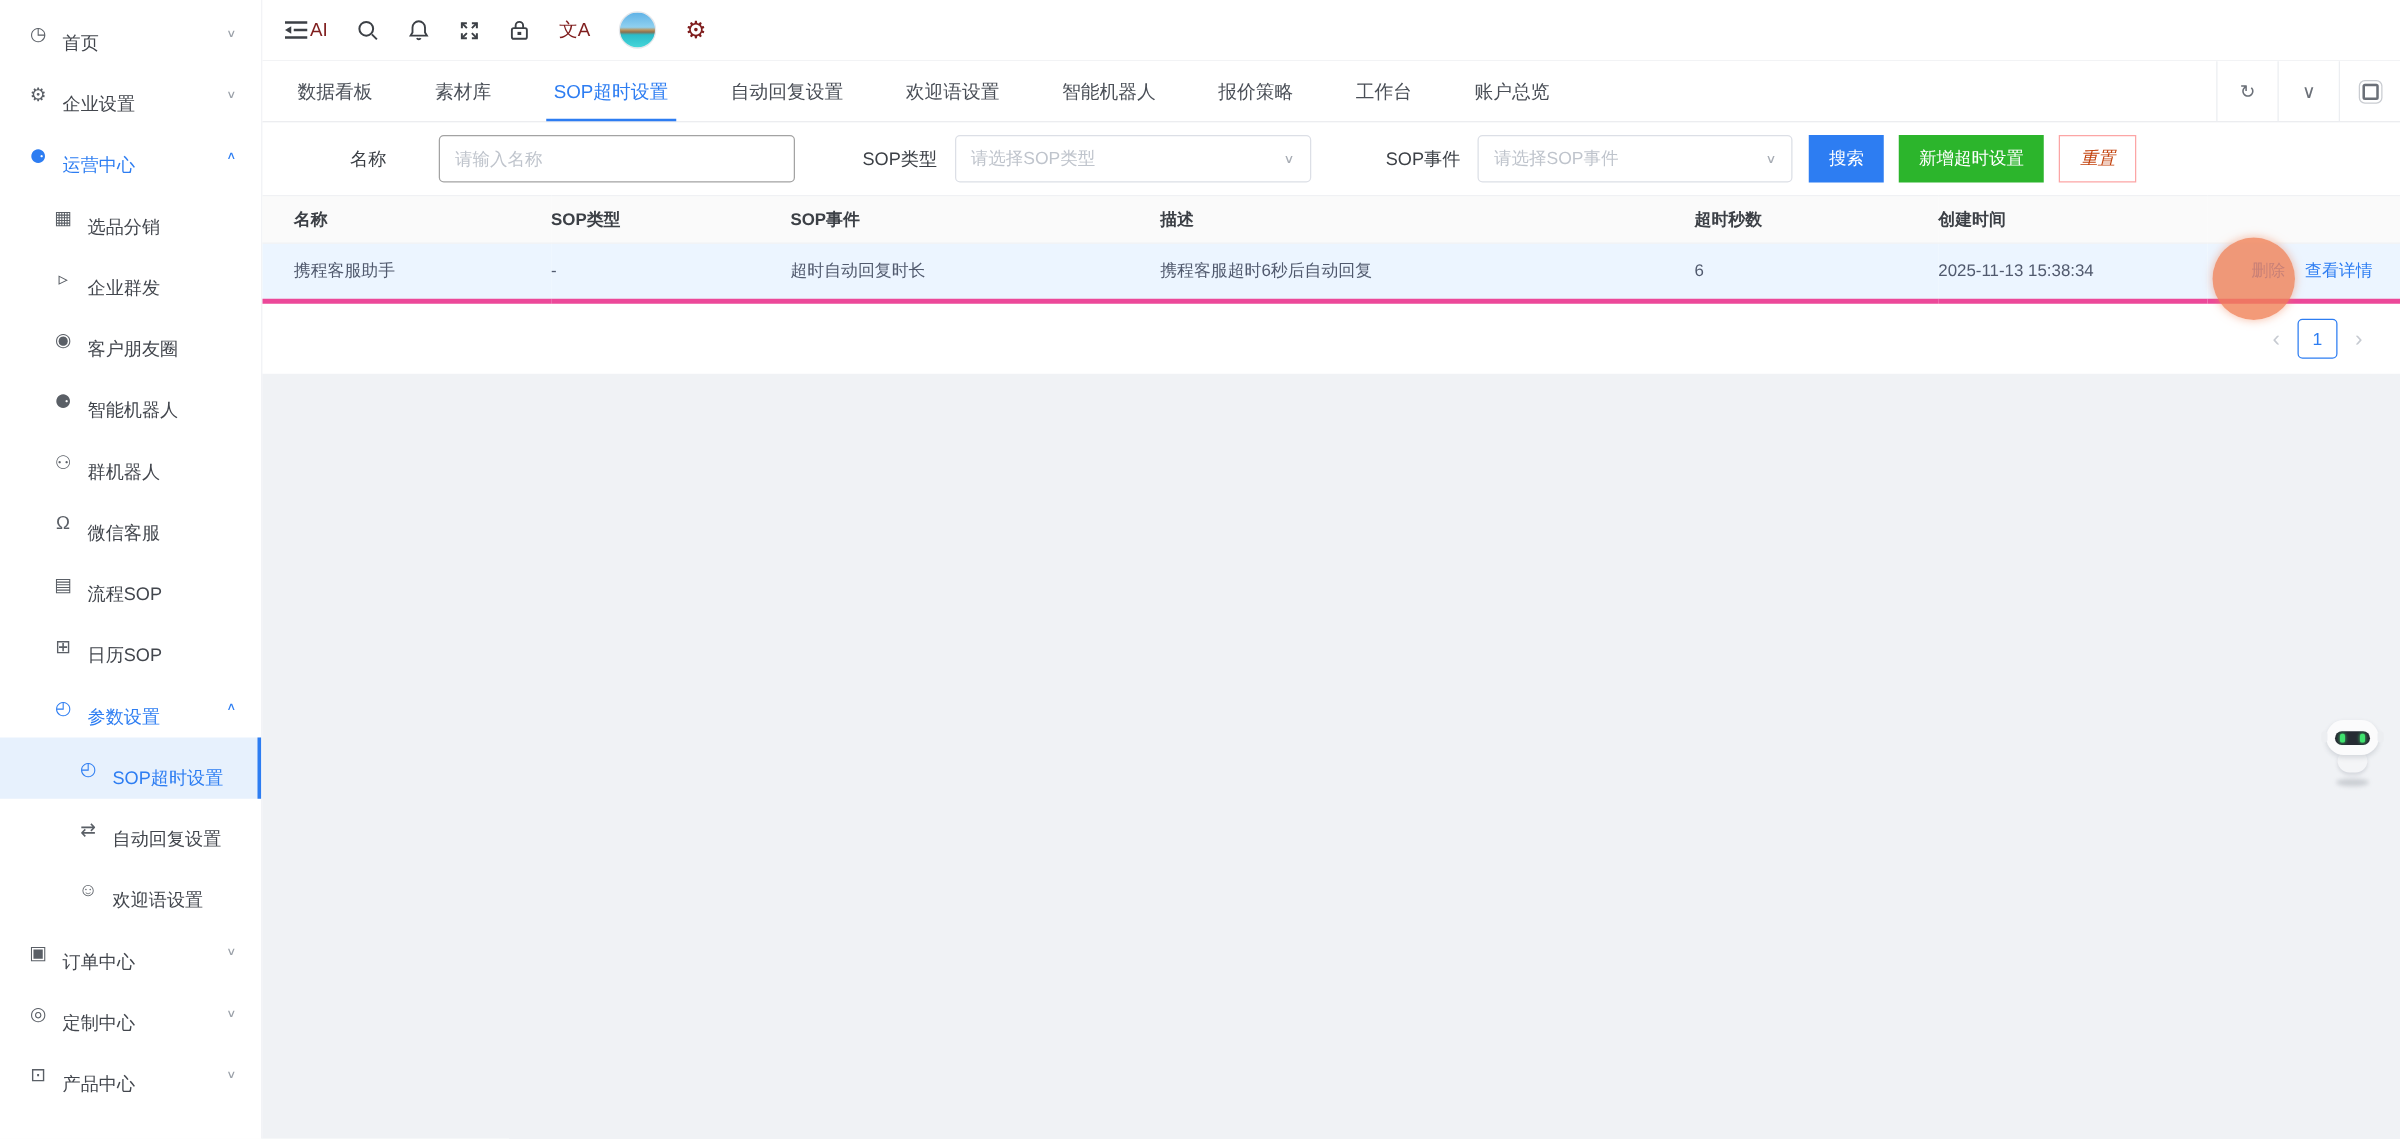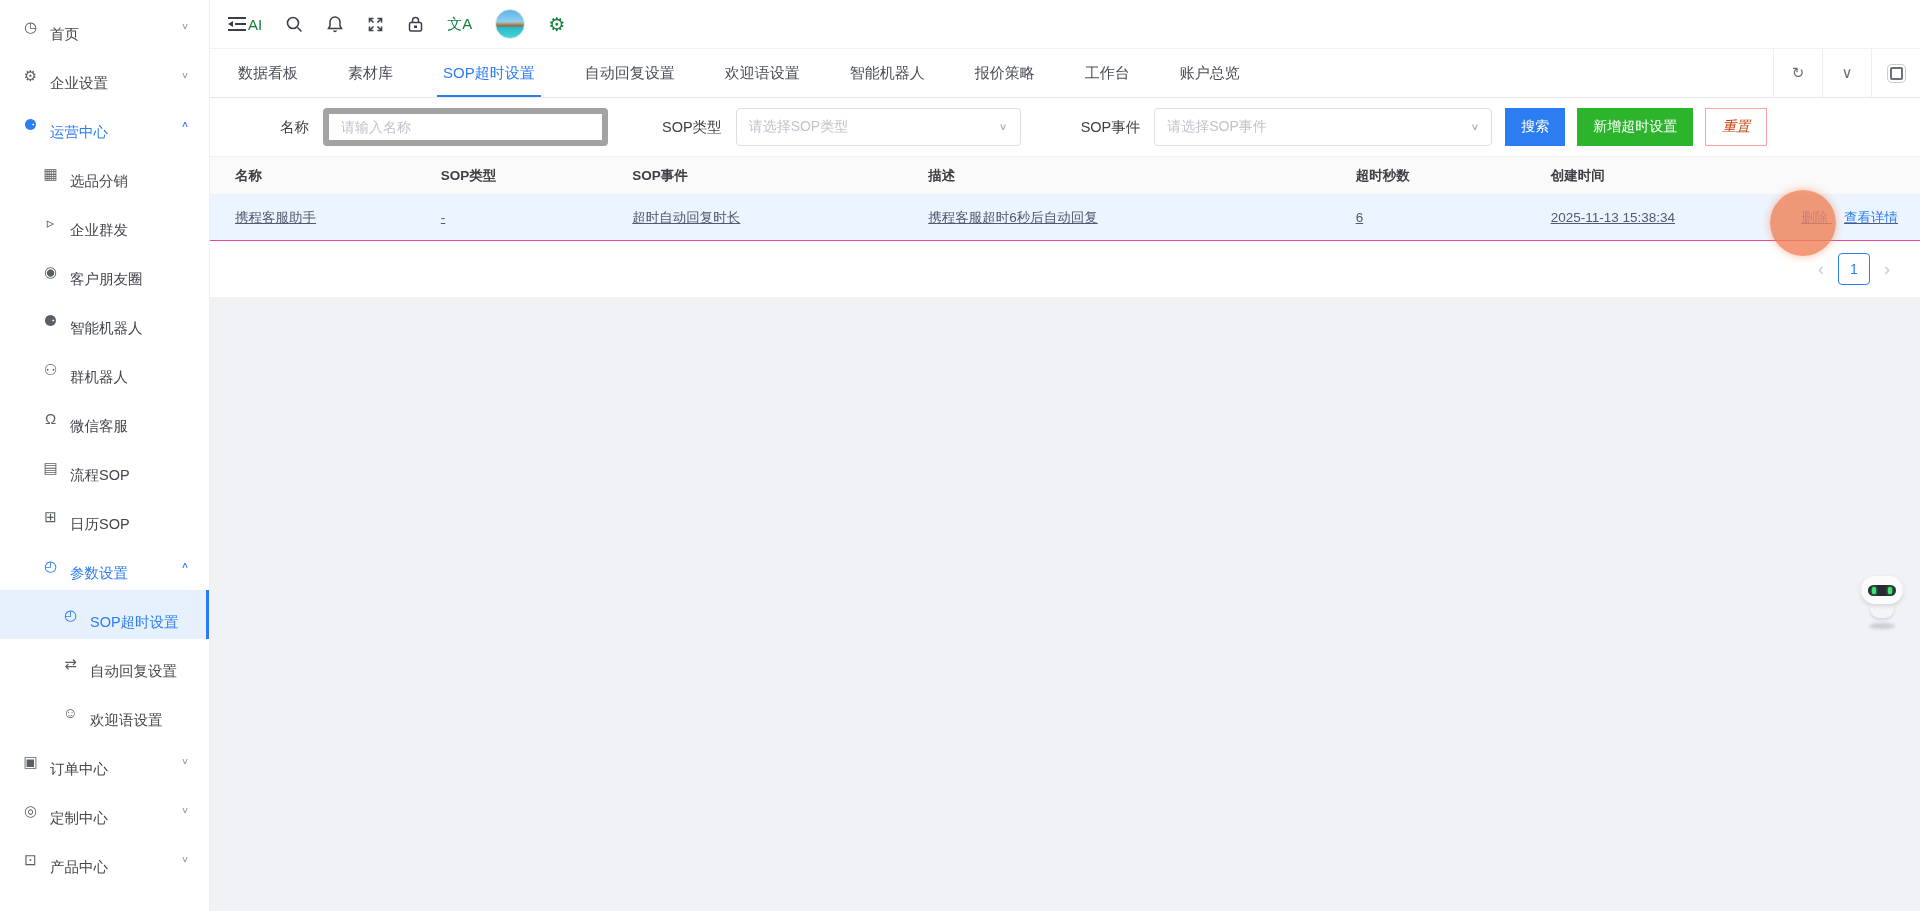--- a/index.html
+++ b/index.html
@@ -31,21 +31,21 @@
   .menu-item.active{background:#e7f1fd;border-right:3px solid var(--blue);}
   .menu-item.active,.menu-item.active .mi-icon{color:var(--blue);}
 
   
   .main{flex:1;display:flex;flex-direction:column;min-width:0;}
 
   .topbar{height:49px;background:#fff;display:flex;align-items:center;padding:0 16px 0 16px;border-bottom:1px solid #f2f3f5;}
   .collapse-btn{width:22px;height:22px;display:flex;align-items:center;justify-content:center;cursor:pointer;}
   .welcome{color:var(--muted);font-size:14px;margin-left:16px;flex:1;}
   .top-icons{display:flex;align-items:center;gap:23px;}
-  .tbi{display:flex;align-items:center;justify-content:center;color:#15803d;cursor:pointer;}
+  .tbi{display:flex;align-items:center;justify-content:center;color:#7f1d1d;cursor:pointer;}
   .tbi.text{font-size:15px;}
   .avatar{width:30px;height:30px;border-radius:50%;overflow:hidden;
     background:linear-gradient(180deg,#5fb2e6 0%,#8fd0f0 42%,#b9955f 50%,#8a6f50 56%,#2bbcc9 64%,#46d6d9 100%);
     border:1px solid #e4e7eb;}
   .gear{font-size:19px;}
 
   .tabbar{height:49px;background:#fff;border-bottom:1px solid #e6e8eb;display:flex;align-items:stretch;}
   .tabs{display:flex;align-items:stretch;padding-left:28px;flex:1;}
   .tab{display:flex;align-items:center;margin-right:50px;font-size:15px;color:#4a4f57;cursor:pointer;position:relative;white-space:nowrap;}
   .tab.active{color:var(--blue);}
@@ -53,36 +53,36 @@
   .tab-tools{display:flex;align-items:stretch;}
   .tool{width:49px;display:flex;align-items:center;justify-content:center;border-left:1px solid #eceef1;color:#6b7078;cursor:pointer;font-size:15px;}
   .tool .sq{width:13px;height:13px;border:2px solid #6b7078;border-radius:2px;box-shadow:0 0 0 2px #fff,0 0 0 3px #c9ccd1;}
 
   .content{flex:1;background:var(--pagebg);position:relative;min-height:0;}
   .panel{background:#fff;}
 
   
   .filterbar{display:flex;align-items:center;padding:10px 0 10px 70px;height:58px;}
   .flabel{font-size:14.5px;color:#3c4046;margin-right:14px;white-space:nowrap;}
-  .f-input{width:285px;height:38px;border:6px solid #a3a3a3;border-radius:4px;padding:0 12px;font-size:14px;color:var(--ink);outline:none;}
+  .f-input{width:285px;height:38px;border:1px solid #a3a3a3;border-radius:4px;padding:0 12px;font-size:14px;color:var(--ink);outline:none;margin-left:28px;}
   .f-input::placeholder{color:var(--muted);}
   .f-select{width:285px;height:38px;border:1px solid #dcdfe6;border-radius:4px;padding:0 12px;display:flex;align-items:center;justify-content:space-between;cursor:pointer;background:#fff;}
   .f-select .ph{color:var(--muted);font-size:14px;}
   .f-select .caret{color:#a8adb5;font-size:12px;transform:scaleY(.8);}
   .gap1{margin-left:54px;} .gap2{margin-left:60px;}
   .btn{height:38px;border:none;border-radius:0;font-size:14px;cursor:pointer;padding:0 16px;white-space:nowrap;}
   .btn-search{background:var(--blue);color:#fff;margin-left:13px;}
   .btn-add{background:var(--green);color:#fff;margin-left:12px;}
   .btn-reset{background:#fff;color:#c2410c;border:1px solid #fca5a5;margin-left:12px;font-style:italic;}
 
   
   table.grid{width:100%;border-collapse:collapse;table-layout:fixed;}
   .grid th{background:var(--headbg);height:38px;text-align:left;font-size:13.5px;font-weight:600;color:#3c4046;
     border-top:1px solid #f0f1f4;border-bottom:1px solid #f0f1f4;padding:0;}
-  .grid td{height:46px;font-size:13.5px;color:var(--ink2);background:var(--rowhl);border-bottom:1px solid #ec4899;padding:0;text-decoration:underline;}
+  .grid td{height:46px;font-size:13.5px;color:var(--ink2);background:var(--rowhl);border-bottom:4px solid #ec4899;padding:0;}
   .grid .c1{width:13.5%;padding-left:25px;}
   .grid .c2{width:11.2%;}
   .grid .c3{width:17.3%;}
   .grid .c4{width:25%;margin-left:24px;}
   .grid .c5{width:11.4%;}
   .grid .c6{width:12.6%;}
   .grid .c7{width:9%;text-align:right;padding-right:22px;}
   .dash{color:#9aa0a8;}
   .link{color:var(--blue);cursor:pointer;text-decoration:none;font-size:13.5px;margin-left:30px;}
   .link + .link{margin-left:12px;}
@@ -271,21 +271,21 @@
 
         <div class="filterbar">
           <span class="flabel">名称</span>
           <input class="f-input" type="text" placeholder="请输入名称" style="">
           <span class="flabel gap1">SOP类型</span>
           <div class="f-select">
             <span class="ph">请选择SOP类型</span>
             <span class="caret">∨</span>
           </div>
           <span class="flabel gap2">SOP事件</span>
-          <div class="f-select" style="width:338px">
+          <div class="f-select" style="width:252px">
             <span class="ph">请选择SOP事件</span>
             <span class="caret">∨</span>
           </div>
           <button class="btn btn-search">搜索</button>
           <button class="btn btn-add">新增超时设置</button>
           <button class="btn btn-reset">重置</button>
         </div>
 
         <table class="grid">
           <thead>

